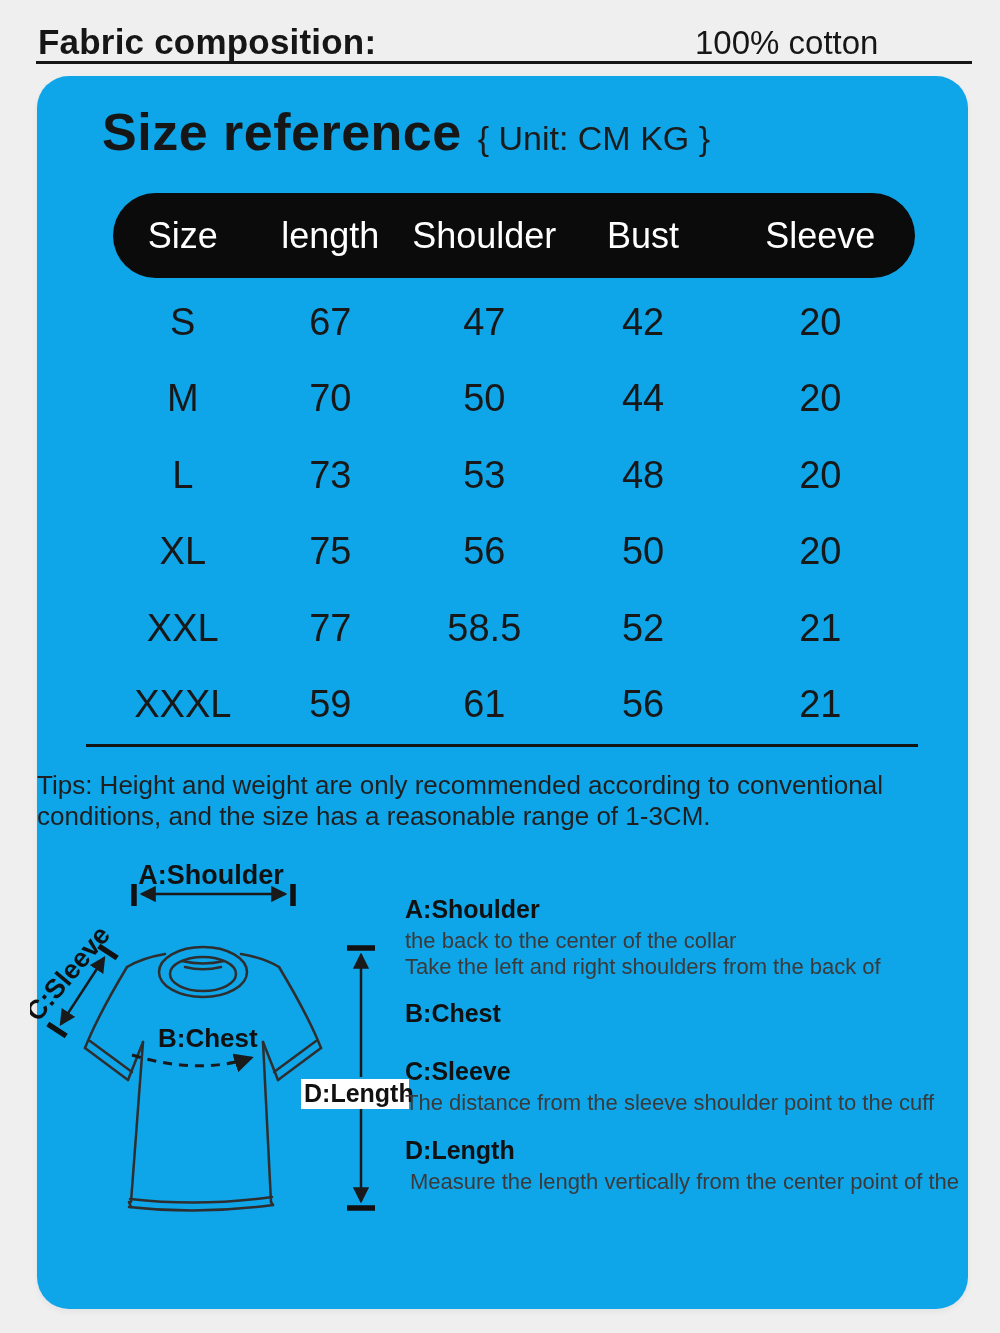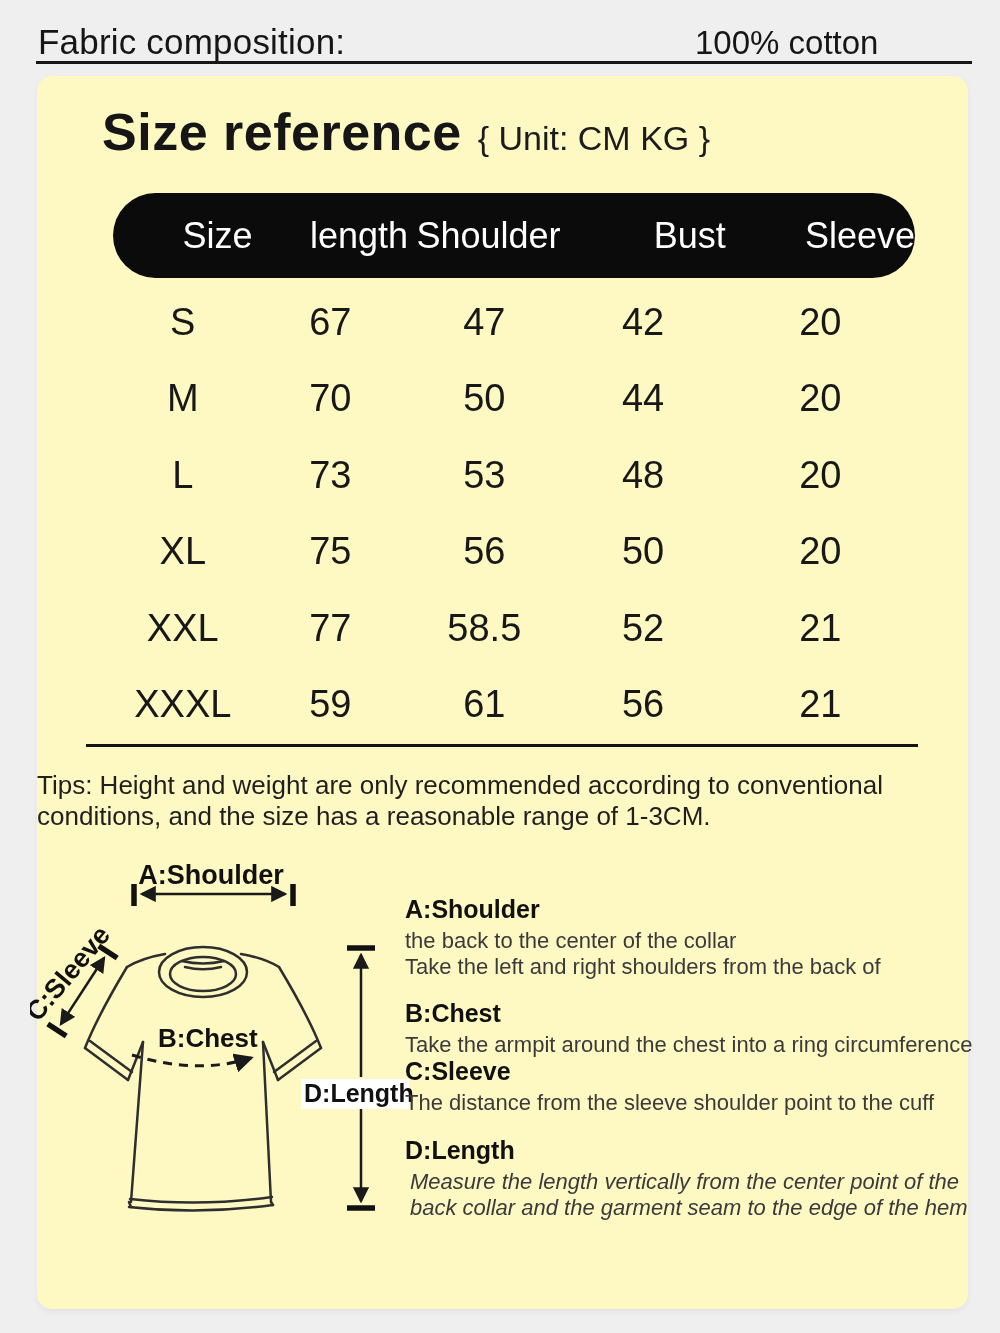--- a/index.html
+++ b/index.html
@@ -5,42 +5,42 @@
   * { margin:0; padding:0; box-sizing:border-box; }
   html,body { width:1000px; height:1333px; }
   body {
     position:relative;
     background:#efefef;
     font-family:"Liberation Sans","DejaVu Sans",sans-serif;
     color:#161616;
     overflow:hidden;
   }
   
-  .fabric-label { position:absolute; left:38px; top:22px; font-size:35px; font-weight:normal; letter-spacing:0.2px; }
+  .fabric-label { position:absolute; left:38px; top:22px; font-size:35px; font-weight:bold; letter-spacing:0.2px; }
   .fabric-value { position:absolute; left:695px; top:24px; font-size:33px; }
   .header-divider { position:absolute; left:36px; top:61px; width:936px; height:3px; background:#161616; }
 
   
   .card {
     position:absolute; left:37px; top:76px; width:931px; height:1233px;
-    background:#fef9c3; border-radius:15px;
+    background:#0ea5e9; border-radius:32px;
     box-shadow:0 3px 6px rgba(0,0,0,0.05);
   }
   .title-row { position:absolute; left:65px; top:26px; white-space:nowrap; }
   .title { font-size:52px; font-weight:bold; letter-spacing:0.5px; }
   .unit  { font-size:34px; margin-left:16px; color:#1c1c1c; }
 
   
   .size-table { position:absolute; left:76px; top:117px; width:802px; }
   .pill-header {
     height:85px; background:#0b0b0b; border-radius:43px;
     display:grid; grid-template-columns:17.4% 19.4% 19% 20.6% 23.6%;
     align-items:center; color:#ffffff; font-size:36px;
   }
-  .pill-header > div { text-align:right; }
+  .pill-header > div { text-align:center; }
   .tbody { margin-top:6px; }
   .trow {
     height:76.5px;
     display:grid; grid-template-columns:17.4% 19.4% 19% 20.6% 23.6%;
     align-items:center; font-size:38px; color:#181818;
   }
   .trow > div { text-align:center; }
 
   .table-divider { position:absolute; left:49px; top:668px; width:832px; height:3px; background:#141414; }
 
@@ -59,21 +59,21 @@
 
   
   .guide { position:absolute; left:368px; top:819px; width:575px; height:420px; }
   .guide-block { position:absolute; left:0; }
   .guide-block.b-a { top:0; }
   .guide-block.b-b { top:104px; }
   .guide-block.b-c { top:162px; }
   .guide-block.b-d { top:241px; }
   .guide-heading { font-size:25px; font-weight:bold; line-height:28px; margin-bottom:5px; color:#111; }
   .guide-line { font-size:22px; line-height:26px; color:#3a3a3a; white-space:nowrap; }
-  .b-d .guide-line { margin-left:5px;font-style:italic; }
+  .b-d .guide-line { margin-left:5px; }
 </style>
 </head>
 <body>
 
 <div class="fabric-label">Fabric composition:</div>
 <div class="fabric-value">100% cotton</div>
 <div class="header-divider"></div>
 
 <div class="card">
 
@@ -194,26 +194,24 @@
   </svg>
 
   <div class="guide">
     <div class="guide-block b-a">
       <div class="guide-heading">A:Shoulder</div>
       <div class="guide-line">the back to the center of the collar</div>
       <div class="guide-line">Take the left and right shoulders from the back of</div>
     </div>
     <div class="guide-block b-b">
       <div class="guide-heading">B:Chest</div>
-      <div class="guide-line">Take the armpit around the chest into a ring circumference</div>
     </div>
     <div class="guide-block b-c">
       <div class="guide-heading">C:Sleeve</div>
       <div class="guide-line">The distance from the sleeve shoulder point to the cuff</div>
     </div>
     <div class="guide-block b-d">
       <div class="guide-heading">D:Length</div>
       <div class="guide-line">Measure the length vertically from the center point of the</div>
-      <div class="guide-line">back collar and the garment seam to the edge of the hem</div>
     </div>
   </div>
 
 </div>
 
 </body></html>

